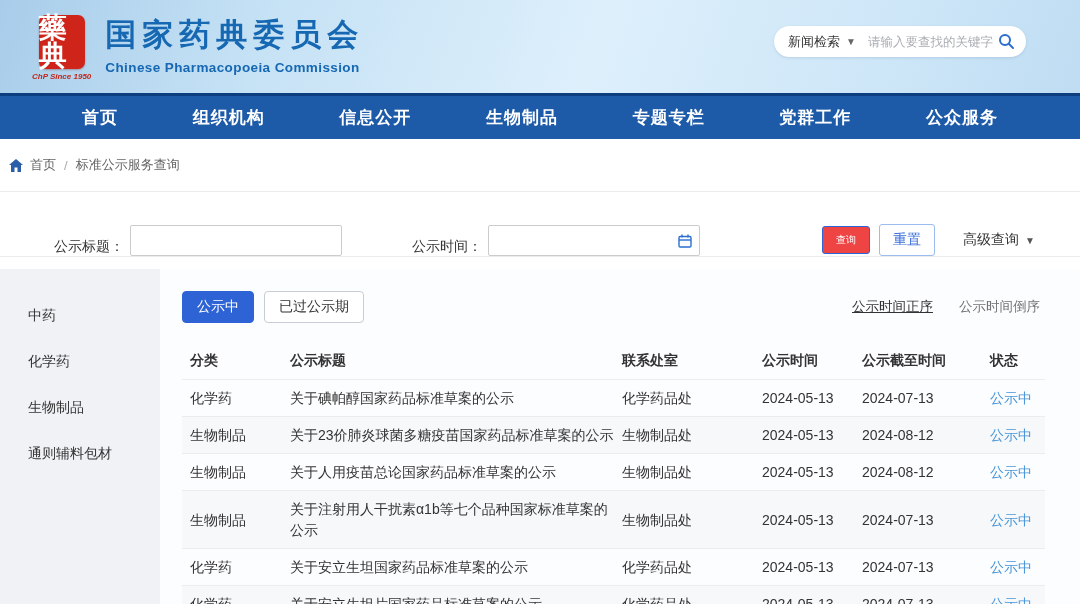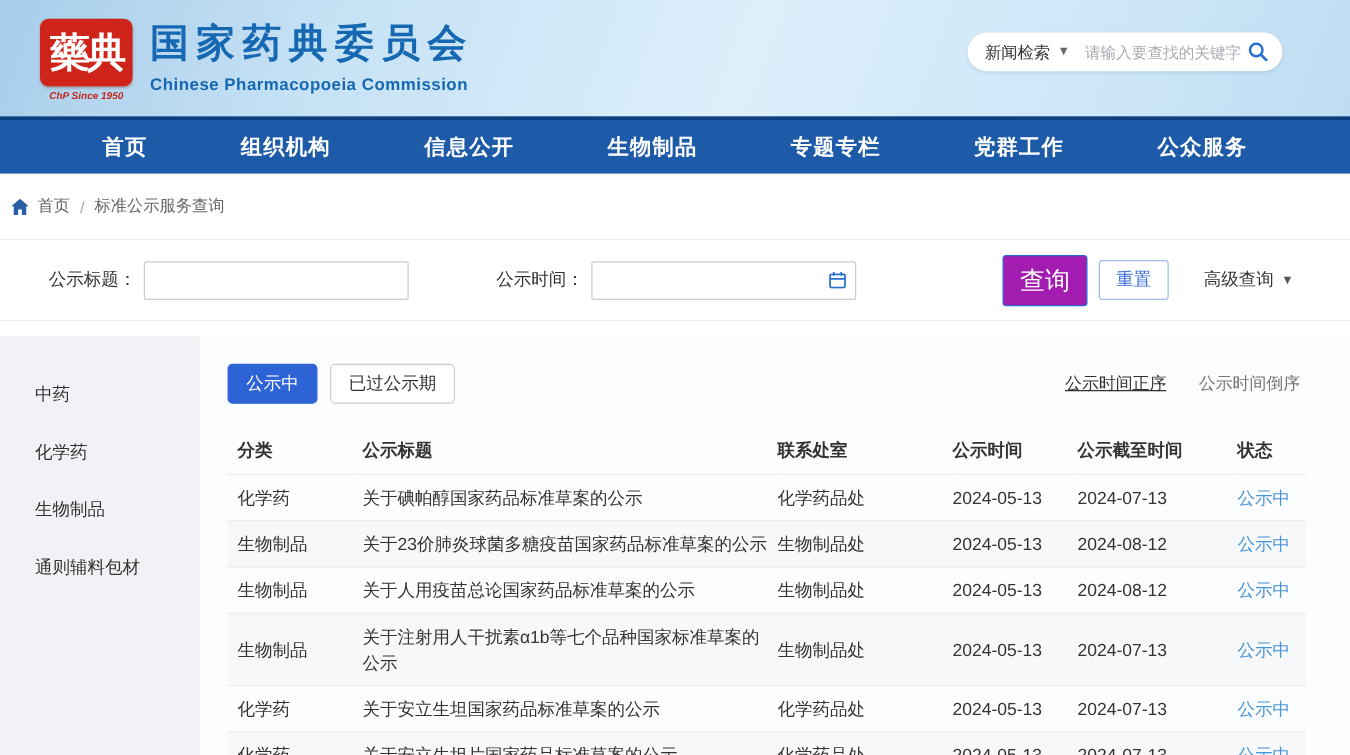--- a/index.html
+++ b/index.html
@@ -8,24 +8,24 @@
   .page { width:1080px; height:604px; position:relative; overflow:hidden; }
 
   
   .hdr {
     height:93px; display:flex; align-items:center; padding:0 45px 0 32px;
     background:linear-gradient(110deg,#a8cdea 0%,#c6e2f5 25%,#ddeffb 55%,#cbe5f7 85%,#bfdcf2 100%);
     position:relative;
   }
   .logo-wrap { display:flex; flex-direction:column; align-items:center; margin-top:2px; }
   .seal {
-    width:74px; height:54px; background:#cf2419; border-radius:7px;
+    width:46px; height:54px; background:#cf2419; border-radius:7px;
     display:flex; align-items:center; justify-content:center;
     font-family:"DejaVu Serif","Liberation Serif",serif; font-weight:bold;
-    color:#fff; font-size:32px; letter-spacing:-3px; line-height:1;
+    color:#fff; font-size:28px; letter-spacing:-3px; line-height:1;
     box-shadow:0 1px 2px rgba(120,30,20,.35);
   }
   .seal-caption { font-size:8px; color:#c3261a; font-style:italic; margin-top:3px; white-space:nowrap; font-weight:bold; }
   .title-wrap { margin-left:14px; margin-top:-4px; }
   .site-title { font-size:31px; font-weight:bold; color:#1668b2; letter-spacing:6px; }
   .site-subtitle { font-size:13.5px; font-weight:bold; color:#1668b2; margin-top:4px; letter-spacing:.4px; }
   .hdr-search {
     position:absolute; right:54px; top:26px; width:252px; height:31px;
     background:#fff; border-radius:16px; display:flex; align-items:center;
     padding:0 11px 0 14px; box-shadow:0 1px 3px rgba(60,100,150,.18);
@@ -47,29 +47,29 @@
   .nav-item { color:#fff; font-size:17px; font-weight:bold; cursor:pointer; letter-spacing:1px; }
 
   
   .crumbbar { height:53px; display:flex; align-items:center; padding-left:9px; background:#fff; border-bottom:1px solid #ececec; }
   .crumbbar .home { display:flex; align-items:center; cursor:pointer; }
   .crumb-txt { font-size:13px; color:#666; margin-left:7px; cursor:pointer; }
   .crumb-sep { font-size:13px; color:#aaa; margin:0 8px; }
   .crumb-cur { font-size:13px; color:#666; }
 
   
-  .filterbar { height:65px; display:flex; align-items:center; background:#fff; border-bottom:1px solid #ececec; padding:0 45px 0 39px; }
+  .filterbar { height:65px; display:flex; align-items:flex-end; background:#fff; border-bottom:1px solid #ececec; padding:0 45px 0 54px; }
   .f-label { font-size:14px; color:#333; white-space:nowrap; }
   .f-input { width:212px; height:31px; border:1px solid #ccc; border-radius:2px; outline:none; padding:0 8px; font-size:13px; margin-left:6px; background:#fff; }
   .input-wrap { position:relative; display:flex; align-items:center; margin-left:6px; }
   .input-wrap .f-input { margin-left:0; padding-right:28px; }
   .cal-icon { position:absolute; right:8px; cursor:pointer; display:flex; }
   .f-gap { width:70px; }
   .f-actions { margin-left:auto; display:flex; align-items:center; }
-  .btn-primary { background:#a21caf; color:#fff; border:1px solid #2e63d6; font-size:20px; padding:6px 13px; border-radius:3px; cursor:pointer; }
+  .btn-primary { background:#ef4444; color:#fff; border:1px solid #2e63d6; font-size:10px; padding:6px 13px; border-radius:3px; cursor:pointer; }
   .btn-reset { background:#fff; color:#3a6fd8; border:1px solid #9cbcf0; font-size:14px; padding:6px 13px; border-radius:3px; margin-left:9px; cursor:pointer; }
   .adv { font-size:14px; color:#333; margin-left:28px; cursor:pointer; display:flex; align-items:center; white-space:nowrap; }
   .adv .caret { color:#555; }
 
   
   .content { display:flex; margin-top:12px; height:335px; }
   .sidebar { width:160px; background:#f0f2f5; padding-top:24px; flex:none; }
   .side-item { font-size:14px; color:#333; padding:14px 0 14px 28px; cursor:pointer; }
   .main { flex:1; background:#fcfdfe; padding:22px 30px 0 22px; overflow:hidden; }
 

